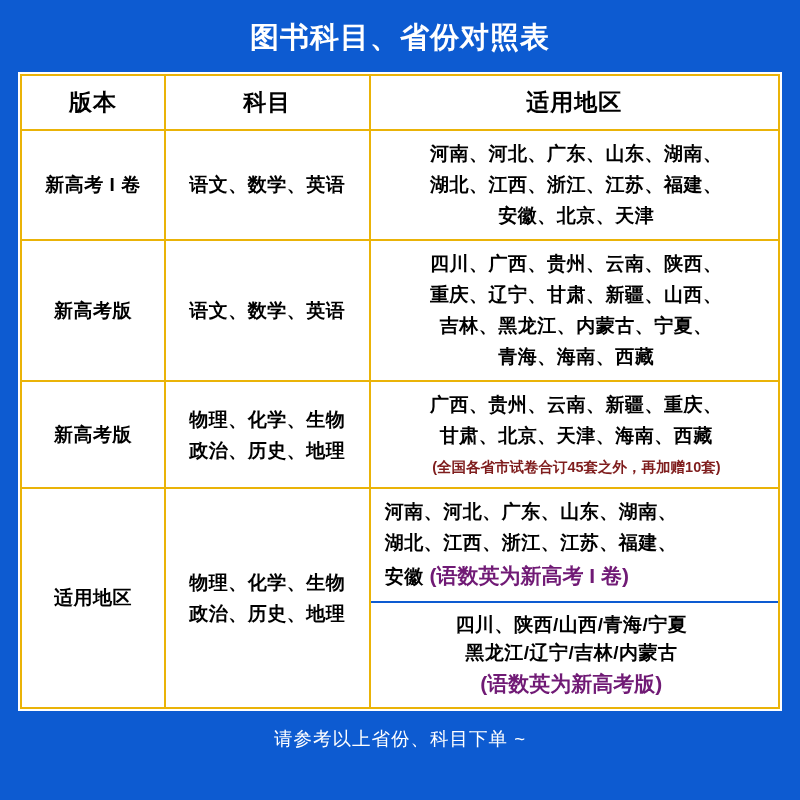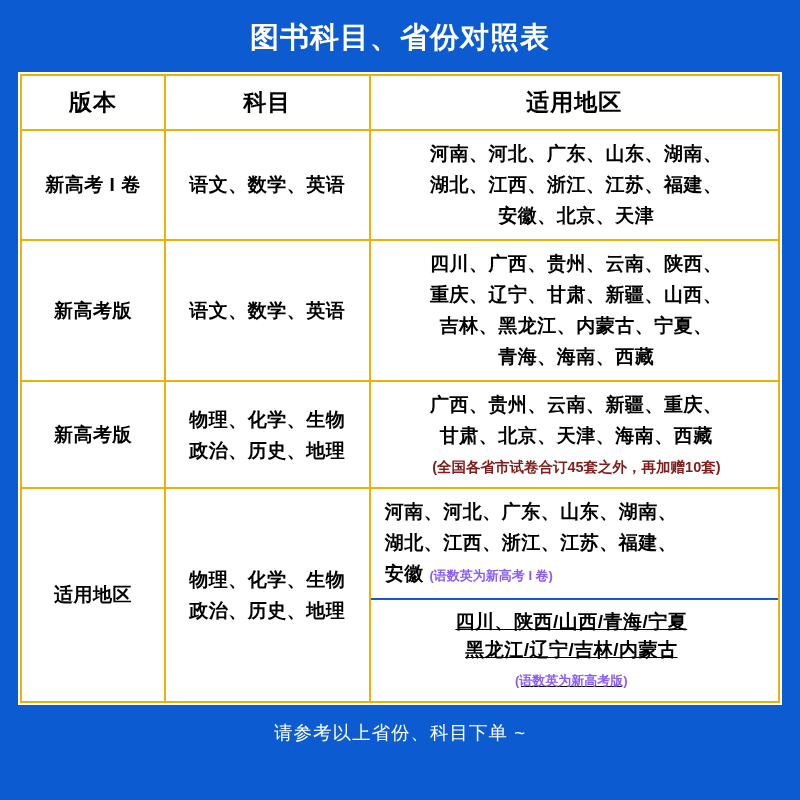--- a/index.html
+++ b/index.html
@@ -71,22 +71,22 @@
   }
   .note {
     color: #7f1d1d;
     font-size: 14.5px;
     font-weight: bold;
     display: block;
     margin-top: 4px;
     letter-spacing: 0;
   }
   .note-inline {
-    color: #8b5cf6;
-    font-size: 13px;
+    color: #701a75;
+    font-size: 21px;
     font-weight: bold;
     letter-spacing: 0;
   }
   .sub-split { padding: 0 !important; }
   table.inner {
     width: 100%;
     border-collapse: collapse;
   }
   table.inner td {
     border: 0;
@@ -97,21 +97,20 @@
     font-weight: bold;
     line-height: 1.62;
     letter-spacing: 0.5px;
     color: #000;
   }
   table.inner tr:last-child td {
     border-bottom: 0;
     text-align: center;
     padding-left: 4px;
     line-height: 1.5;
-    text-decoration: underline;
   }
   .footer {
     text-align: center;
     color: #ffffff;
     font-size: 18.5px;
     font-weight: normal;
     padding-top: 15px;
     letter-spacing: 1px;
   }
   .col-version { width: 19%; }

